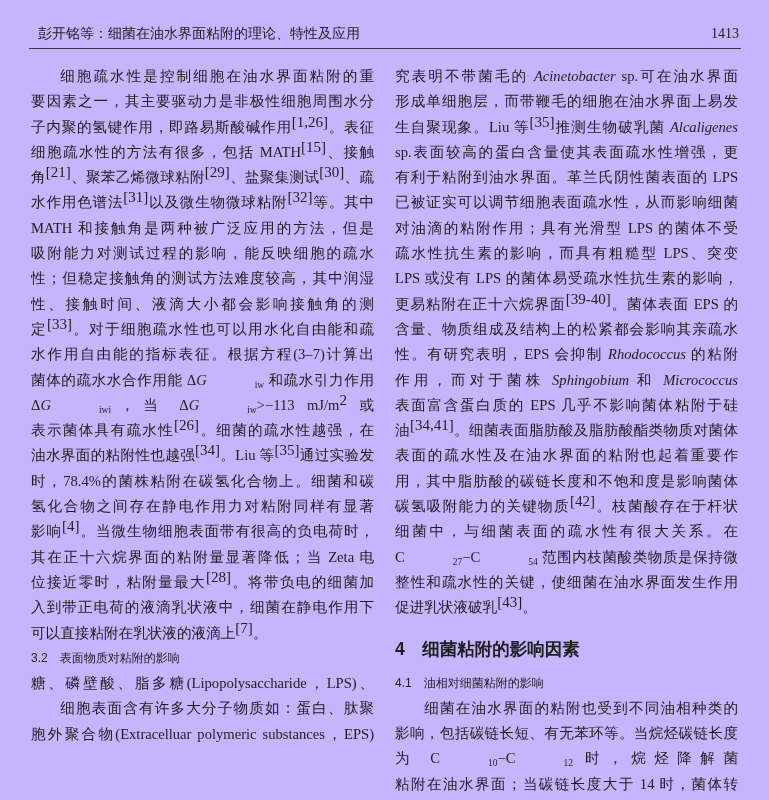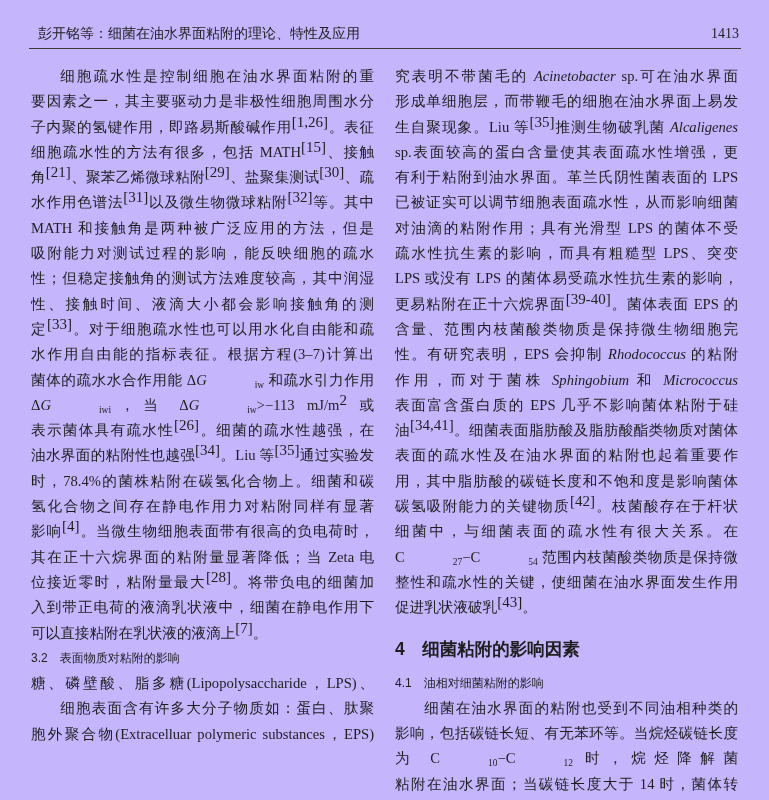--- a/index.html
+++ b/index.html
@@ -95,21 +95,21 @@
         <div class="line">究表明不带菌毛的 <span class="i">Acinetobacter</span> sp.可在油水界面</div>
         <div class="line">形成单细胞层，而带鞭毛的细胞在油水界面上易发</div>
         <div class="line">生自聚现象。Liu 等<span class="sup">[35]</span>推测生物破乳菌 <span class="i">Alcaligenes</span></div>
         <div class="line">sp.表面较高的蛋白含量使其表面疏水性增强，更</div>
         <div class="line">有利于粘附到油水界面。革兰氏阴性菌表面的 LPS</div>
         <div class="line">已被证实可以调节细胞表面疏水性，从而影响细菌</div>
         <div class="line">对油滴的粘附作用；具有光滑型 LPS 的菌体不受</div>
         <div class="line">疏水性抗生素的影响，而具有粗糙型 LPS、突变</div>
         <div class="line">LPS 或没有 LPS 的菌体易受疏水性抗生素的影响，</div>
         <div class="line">更易粘附在正十六烷界面<span class="sup">[39-40]</span>。菌体表面 EPS 的</div>
-        <div class="line">含量、范围内枝菌酸类物质是保持微生物细胞完</div>
+        <div class="line">含量、物质组成及结构上的松紧都会影响其亲疏水</div>
         <div class="line">性。有研究表明，EPS 会抑制 <span class="i">Rhodococcus</span> 的粘附</div>
         <div class="line">作用，而对于菌株 <span class="i">Sphingobium</span> 和 <span class="i">Micrococcus</span></div>
         <div class="line">表面富含蛋白质的 EPS 几乎不影响菌体粘附于硅</div>
         <div class="line">油<span class="sup">[34,41]</span>。细菌表面脂肪酸及脂肪酸酯类物质对菌体</div>
         <div class="line">表面的疏水性及在油水界面的粘附也起着重要作</div>
         <div class="line">用，其中脂肪酸的碳链长度和不饱和度是影响菌体</div>
         <div class="line">碳氢吸附能力的关键物质<span class="sup">[42]</span>。枝菌酸存在于杆状</div>
         <div class="line">细菌中，与细菌表面的疏水性有很大关系。在</div>
         <div class="line">C<span class="sub">27</span>−C<span class="sub">54</span> 范围内枝菌酸类物质是保持微生物细胞完</div>
         <div class="line">整性和疏水性的关键，使细菌在油水界面发生作用</div>

